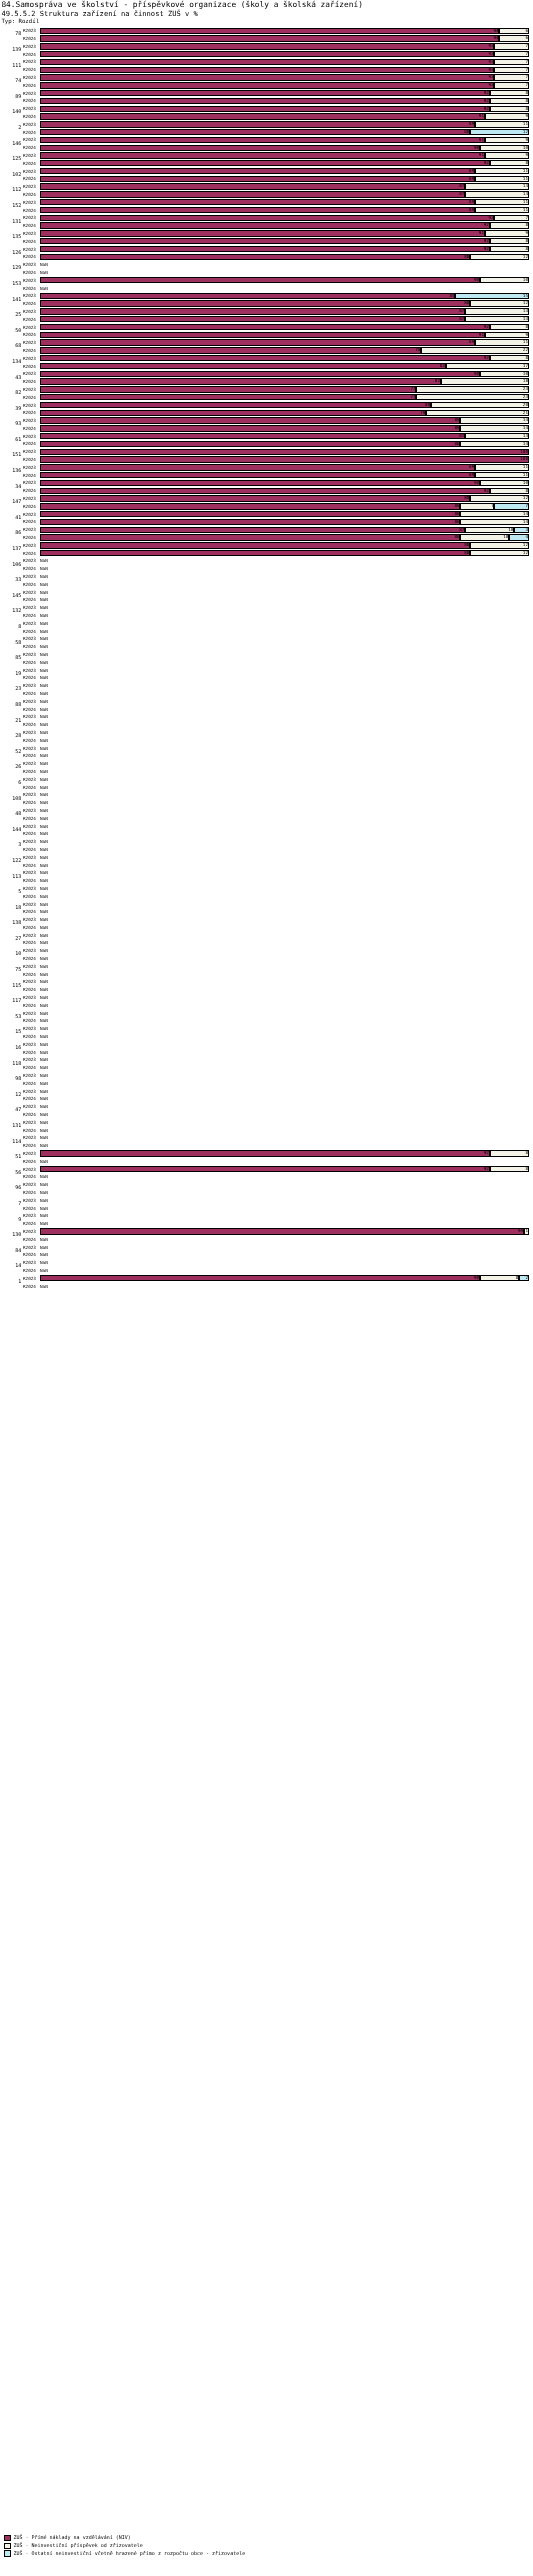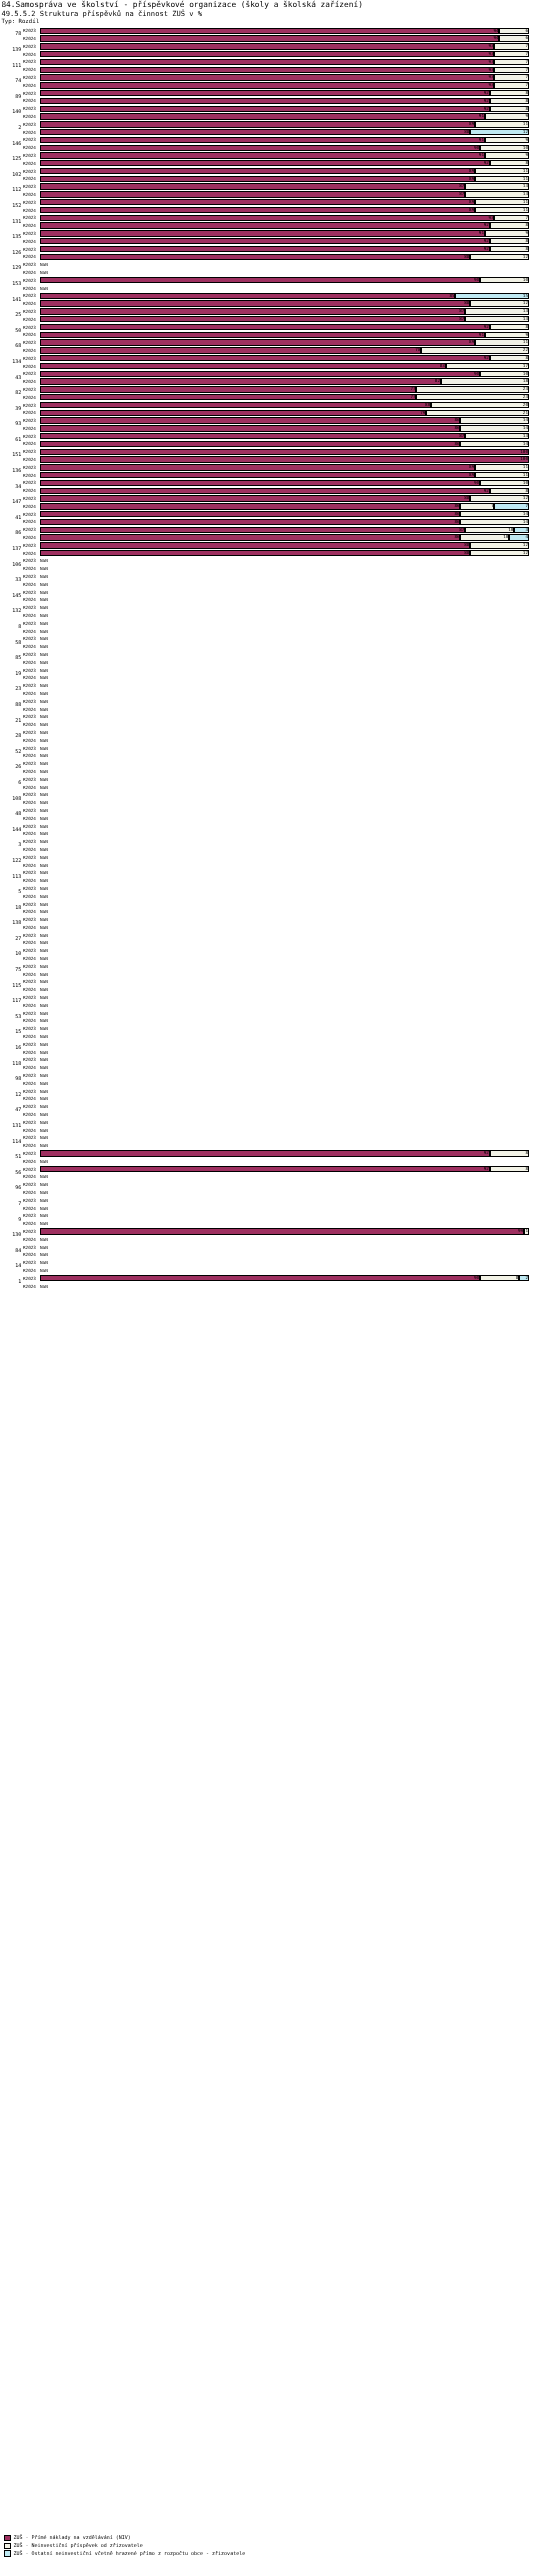--- a/index.html
+++ b/index.html
@@ -27,21 +27,21 @@
   .footer{position:absolute;left:0;bottom:1.4px;width:533px;font-size:5px;color:#d08a2a;}
   .footer span{display:inline-block;}
   .f1{position:absolute;left:21.3px;}
   .f2{position:absolute;left:128px;}
 </style>
 </head>
 <body>
 
 <div class="page">
   <div class="title">84.Samospráva ve školství - příspěvkové organizace (školy a školská zařízení)</div>
-  <div class="subtitle">49.5.5.2 Struktura příspěvků na činnost ZUŠ v %</div>
+  <div class="subtitle">49.5.5.2 Struktura zařízení na činnost ZUŠ v %</div>
   <div class="typ">Typ: Rozdíl</div>
 
   <div class="plot" id="plot">
       <div class="grp">
         <div class="glabel">78</div>
         <div class="rowwrap">
           <div class="row">
             <div class="ylab">R2023</div>
             <div class="bars">
               <div class="seg s0" style="left: 0%; width: 94%;"></div>

